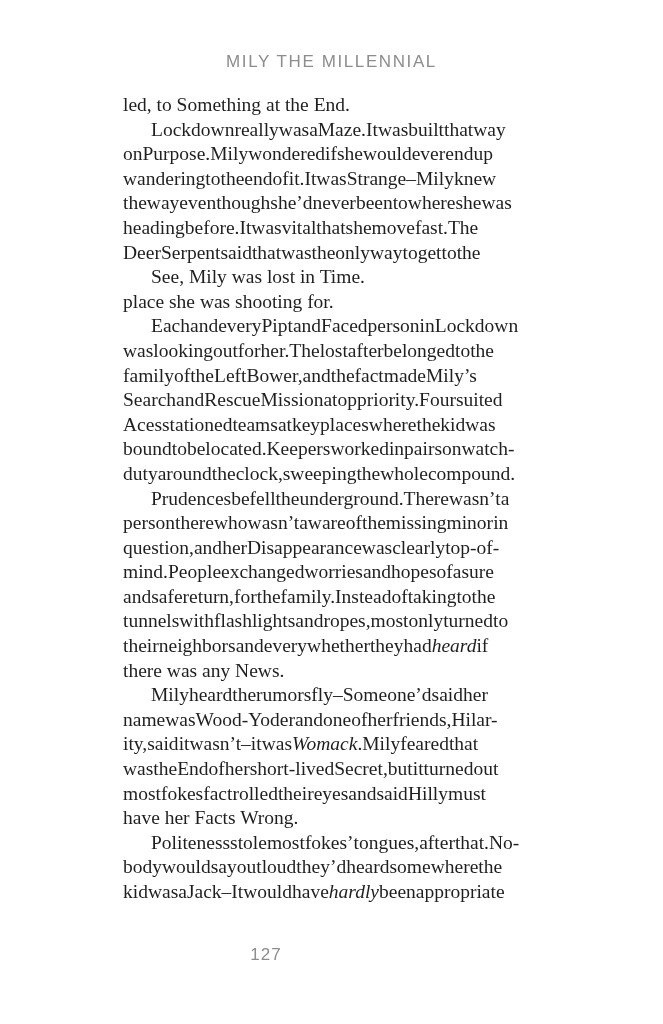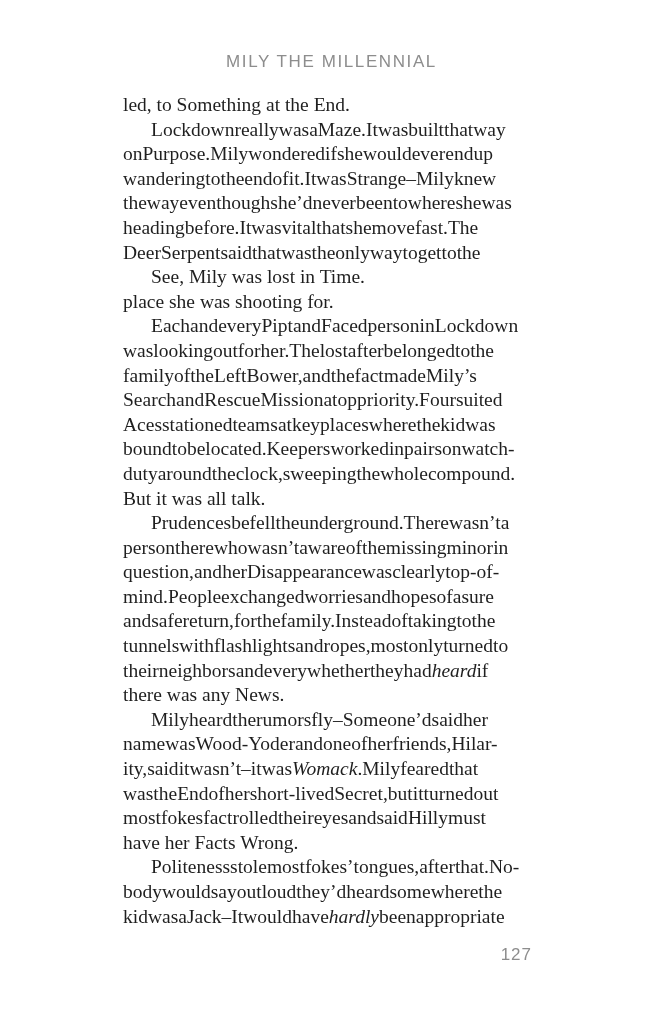--- a/index.html
+++ b/index.html
@@ -49,21 +49,21 @@
     white-space:nowrap;
   }
   .line.indent{
     padding-left:28px;
   }
   .line .word{flex:0 0 auto;}
   .italic{font-style:italic;}
   .page-footer{
     position:absolute;
     top:945px;left:0;width:532px;
-    text-align:right;
+    text-align:center;
   }
   .page-footer span{
     font-family:"Liberation Sans","DejaVu Sans",sans-serif;
     font-size:17px;
     letter-spacing:1px;
     color:var(--muted);
   }
 </style>
 </head>
 <body>
@@ -227,21 +227,20 @@
     <div class="line justify">
       <span class="word"><span>duty</span></span>
       <span class="word"><span>around</span></span>
       <span class="word"><span>the</span></span>
       <span class="word"><span>clock,</span></span>
       <span class="word"><span>sweeping</span></span>
       <span class="word"><span>the</span></span>
       <span class="word"><span>whole</span></span>
       <span class="word"><span>compound.</span></span>
     </div>
-    <div class="line"><span>But it was all talk.</span></div>
     <div class="line indent justify">
       <span class="word"><span>Prudences</span></span>
       <span class="word"><span>befell</span></span>
       <span class="word"><span>the</span></span>
       <span class="word"><span>underground.</span></span>
       <span class="word"><span>There</span></span>
       <span class="word"><span>wasn’t</span></span>
       <span class="word"><span>a</span></span>
     </div>
     <div class="line justify">

